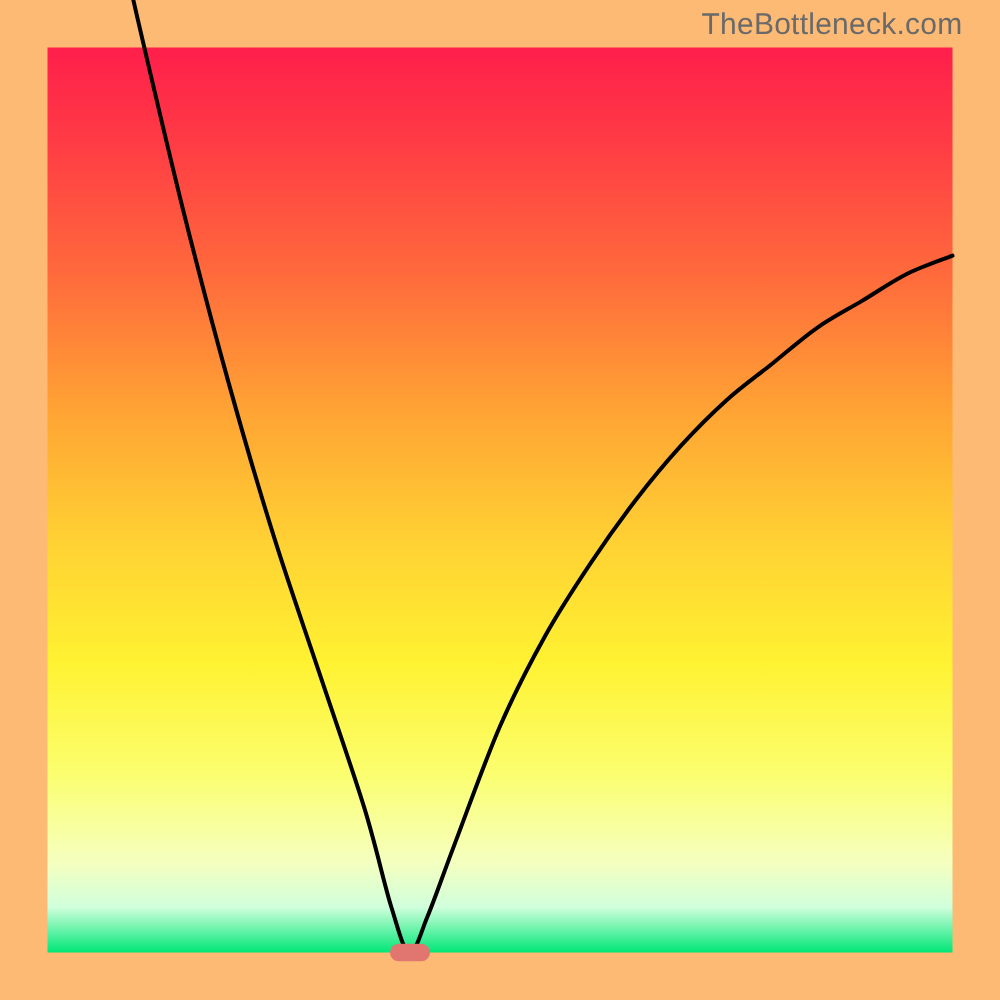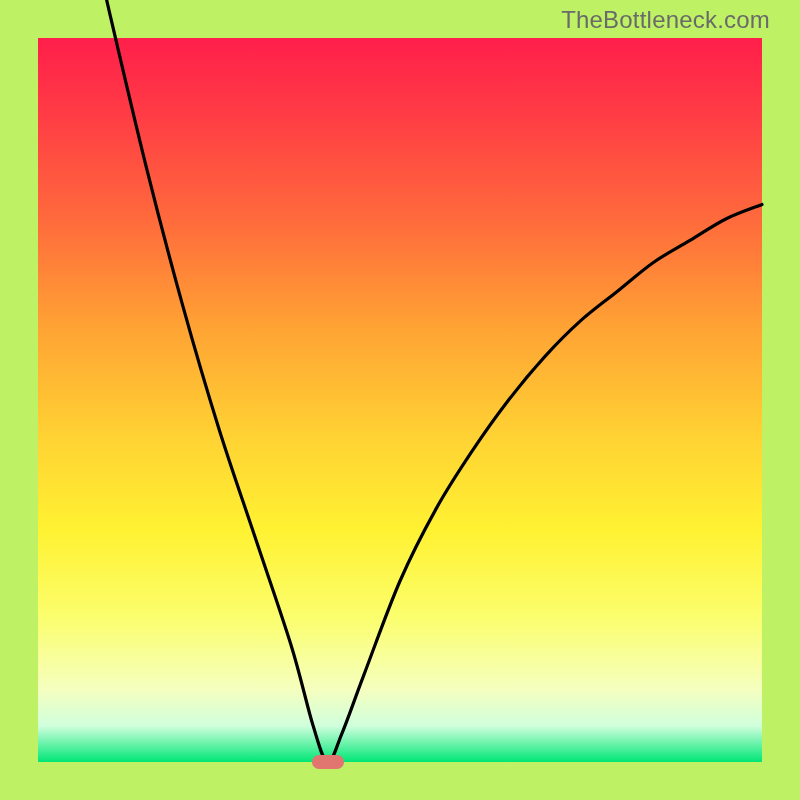--- a/index.html
+++ b/index.html
@@ -10,21 +10,21 @@
     height: 800px;
     position: relative;
     overflow: hidden;
   }
   .frame {
     position: absolute;
     top: 0;
     left: 0;
     width: 800px;
     height: 800px;
-    background: #bef264;
+    background: #fdba74;
   }
   .plot-area {
     position: absolute;
     top: 38px;
     left: 38px;
     width: 724px;
     height: 724px;
     background: linear-gradient(to bottom,
       #ff1f4b 0%,
       #ff3a45 10%,

